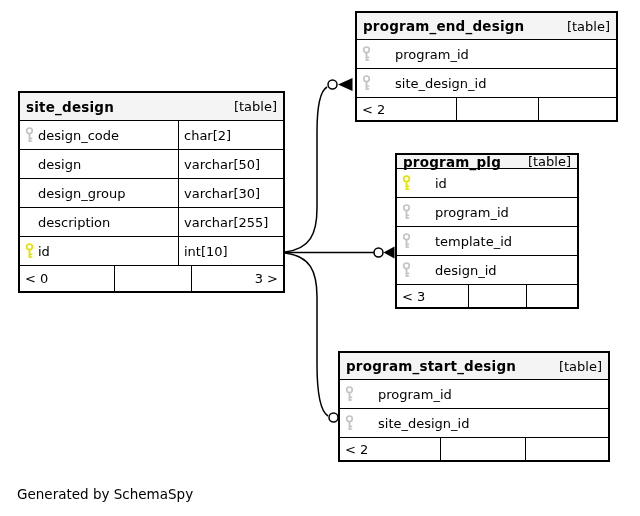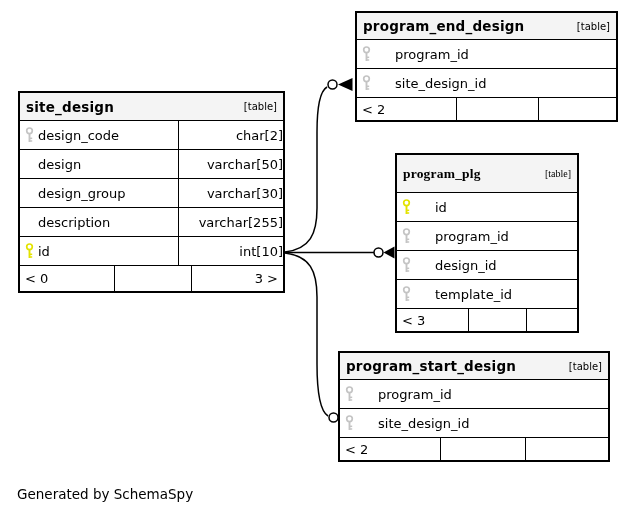--- a/index.html
+++ b/index.html
@@ -6,28 +6,28 @@
   html, body { margin: 0; padding: 0; background: #ffffff; }
   body { width: 640px; height: 516px; font-family: "DejaVu Sans", "Liberation Sans", sans-serif; color: #000; }
   .stage { position: relative; width: 640px; height: 516px; overflow: hidden; }
 
   svg.connectors { position: absolute; left: 0; top: 0; width: 640px; height: 516px; }
 
   .db-table { position: absolute; background: #fff; border: 2px solid #000; font-size: 13px; }
   .db-header { display: flex; justify-content: space-between; align-items: center;
                background: #f4f4f4; border-bottom: 1px solid #000; padding: 0 6px; }
   .db-name { font-weight: bold; font-size: 13.5px; letter-spacing: 0.2px; }
-  .db-badge { font-size: 10px; }
+  .db-badge { font-size: 13px; }
   .db-row { display: flex; align-items: center; border-bottom: 1px solid #000; background: #fff; }
   .icon-slot { width: 18px; display: flex; justify-content: center; align-items: center; flex: none; }
   .rowname { white-space: nowrap; }
   .indent-wide .rowname { margin-left: 20px; }
   .cell-name { display: flex; align-items: center; width: 159px; flex: none;
                border-right: 1px solid #000; height: 100%; }
-  .cell-type { flex: 1; padding-left: 5px; white-space: nowrap; text-align: right; }
+  .cell-type { flex: 1; padding-left: 5px; white-space: nowrap; }
   .db-footer { display: flex; }
   .fcell { border-right: 1px solid #000; display: flex; align-items: center; padding: 0 5px; }
   .fcell:last-child { border-right: none; }
   .fcell.right { justify-content: flex-end; }
 
   
   #t-site { left: 18px; top: 91px; width: 267px; }
   #t-site .db-header { height: 28px; }
   #t-site .db-row { height: 29px; }
   #t-site .db-footer { height: 25px; }
@@ -35,21 +35,21 @@
 
   
   #t-end { left: 355px; top: 11px; width: 263px; }
   #t-end .db-header { height: 27px; gap: 28px; }
   #t-end .db-row { height: 29px; }
   #t-end .db-footer { height: 22px; }
   #t-end .f1 { width: 100px; } #t-end .f2 { width: 82px; } #t-end .f3 { flex: 1; }
 
   
   #t-plg { left: 395px; top: 153px; width: 184px; }
-  #t-plg .db-header { height: 38px; font-family: Liberation Serif, serif; }
+  #t-plg .db-header { height: 14px; }
   #t-plg .db-row { height: 29px; }
   #t-plg .db-footer { height: 22px; }
   #t-plg .f1 { width: 72px; } #t-plg .f2 { width: 58px; } #t-plg .f3 { flex: 1; }
 
   
   #t-start { left: 338px; top: 351px; width: 272px; }
   #t-start .db-header { height: 27px; }
   #t-start .db-row { height: 29px; }
   #t-start .db-footer { height: 22px; }
   #t-start .f1 { width: 101px; } #t-start .f2 { width: 85px; } #t-start .f3 { flex: 1; }
@@ -206,33 +206,33 @@
     </div>
     <div class="db-row">
       <span class="icon-slot">
         <svg width="9" height="16" viewBox="0 0 9 16">
             <circle cx="4.5" cy="3.8" r="2.8" stroke="#c4c4c4" stroke-width="1.7" fill="none"></circle>
             <line x1="4.5" y1="6.6" x2="4.5" y2="15" stroke="#c4c4c4" stroke-width="1.9"></line>
             <line x1="4.5" y1="11.3" x2="7.2" y2="11.3" stroke="#c4c4c4" stroke-width="1.5"></line>
             <line x1="4.5" y1="14" x2="7.2" y2="14" stroke="#c4c4c4" stroke-width="1.5"></line>
           </svg>
       </span>
+      <span class="rowname">template_id</span>
+    </div>
+    <div class="db-row">
+      <span class="icon-slot">
+        <svg width="9" height="16" viewBox="0 0 9 16">
+            <circle cx="4.5" cy="3.8" r="2.8" stroke="#c4c4c4" stroke-width="1.7" fill="none"></circle>
+            <line x1="4.5" y1="6.6" x2="4.5" y2="15" stroke="#c4c4c4" stroke-width="1.9"></line>
+            <line x1="4.5" y1="11.3" x2="7.2" y2="11.3" stroke="#c4c4c4" stroke-width="1.5"></line>
+            <line x1="4.5" y1="14" x2="7.2" y2="14" stroke="#c4c4c4" stroke-width="1.5"></line>
+          </svg>
+      </span>
       <span class="rowname">design_id</span>
     </div>
-    <div class="db-row">
-      <span class="icon-slot">
-        <svg width="9" height="16" viewBox="0 0 9 16">
-            <circle cx="4.5" cy="3.8" r="2.8" stroke="#c4c4c4" stroke-width="1.7" fill="none"></circle>
-            <line x1="4.5" y1="6.6" x2="4.5" y2="15" stroke="#c4c4c4" stroke-width="1.9"></line>
-            <line x1="4.5" y1="11.3" x2="7.2" y2="11.3" stroke="#c4c4c4" stroke-width="1.5"></line>
-            <line x1="4.5" y1="14" x2="7.2" y2="14" stroke="#c4c4c4" stroke-width="1.5"></line>
-          </svg>
-      </span>
-      <span class="rowname">template_id</span>
-    </div>
     <div class="db-footer">
       <div class="fcell f1">&lt; 3</div>
       <div class="fcell f2"></div>
       <div class="fcell f3 right"></div>
     </div>
   </div>
 
   <div class="db-table indent-wide" id="t-start">
     <div class="db-header">
       <span class="db-name">program_start_design</span>

